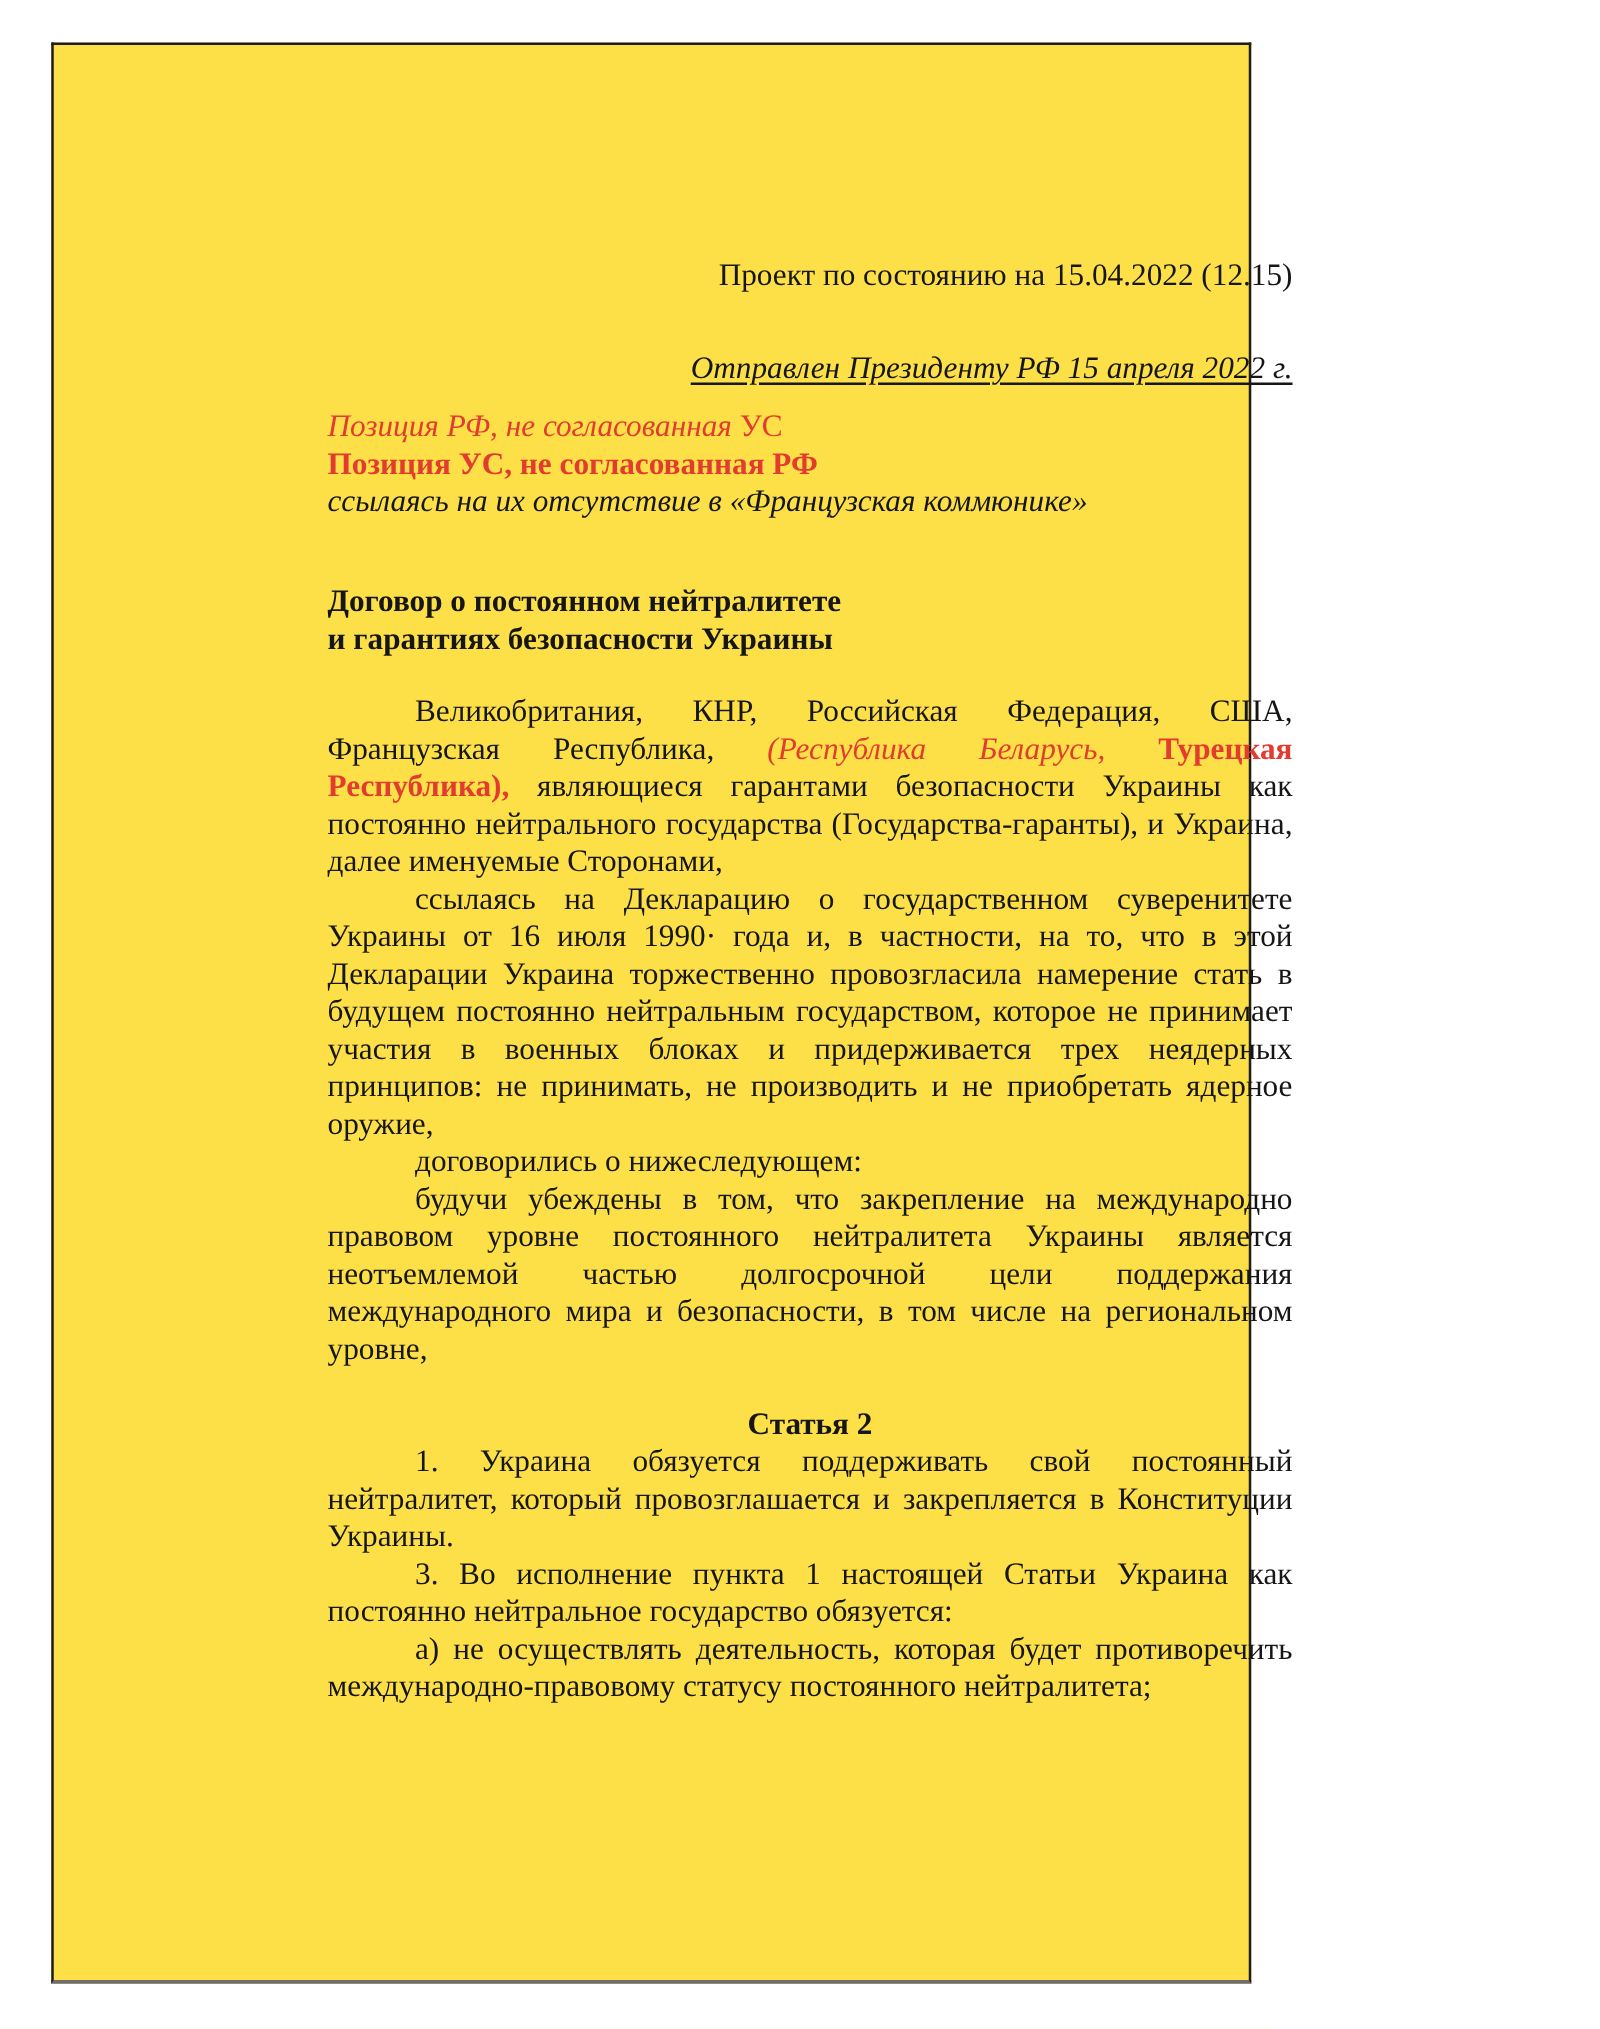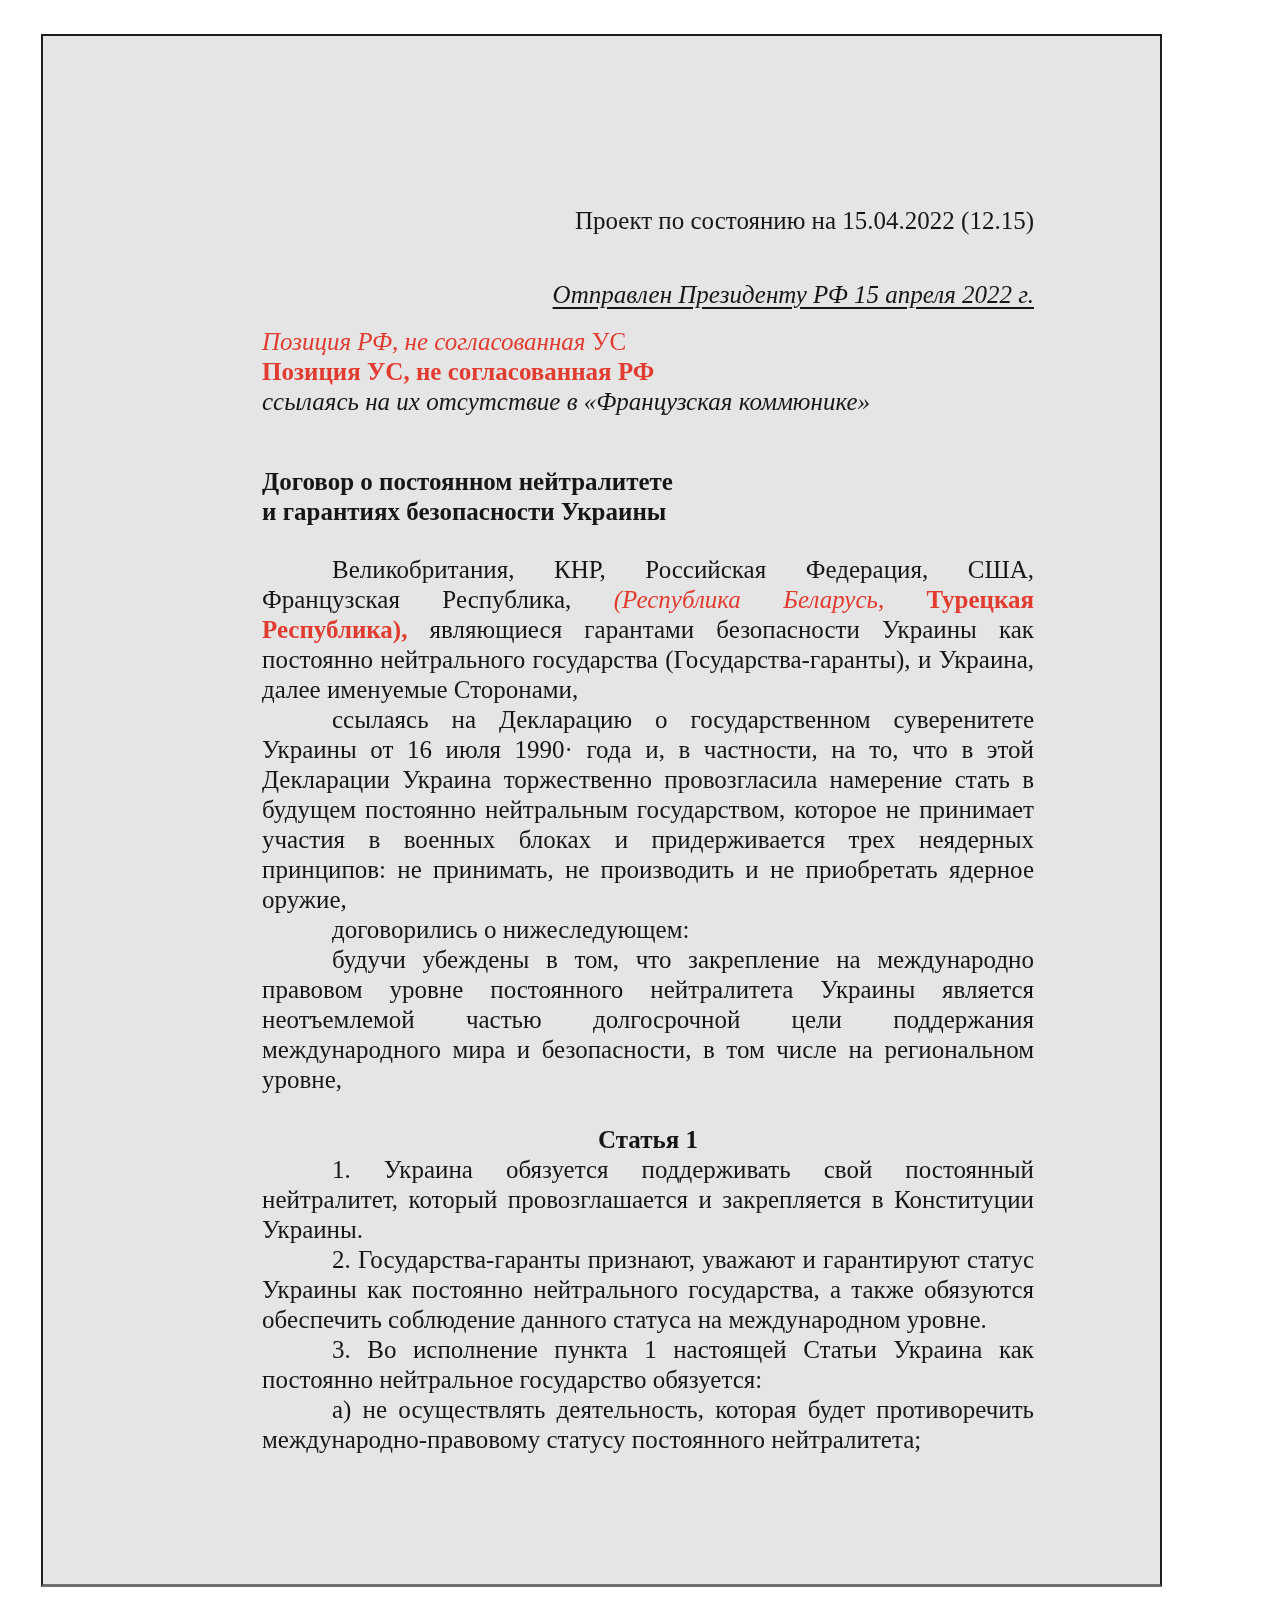--- a/index.html
+++ b/index.html
@@ -4,25 +4,25 @@
 <style>
   html, body { margin: 0; padding: 0; background: #ffffff; }
   body {
     width: 1280px; height: 1623px; position: relative;
     font-family: "Liberation Serif", "DejaVu Serif", serif;
     color: #161616;
     -webkit-font-smoothing: antialiased;
   }
   .page-frame {
     position: absolute; left: 41px; top: 34px;
-    width: 1121px; height: 1553px;
+    width: 960px; height: 1553px;
     box-sizing: border-box;
     border: 2px solid #1d1d1d;
     border-bottom: 3px solid #6f6f6f;
-    background: #e5e5e5;
+    background: #fde047;
   }
   .content {
     position: absolute; left: 219px; top: 0;
     width: 772px;
     font-size: 25px; line-height: 30px;
   }
   .header-block { margin-top: 168px; text-align: right; line-height: 34px; }
   .hdr-line2 {
     font-style: italic;
     text-decoration: underline;
@@ -62,23 +62,22 @@
       <div>и гарантиях безопасности Украины</div>
     </div>
 
     <div class="preamble">
       <p class="doc-p"><span>Великобритания, КНР, Российская Федерация, США, Французская Республика, </span><span class="red italic">(Республика Беларусь, </span><span class="red bold">Турецкая Республика),</span><span> являющиеся гарантами безопасности Украины как постоянно нейтрального государства (Государства-гаранты), и Украина, далее именуемые Сторонами,</span></p>
       <p class="doc-p">ссылаясь на Декларацию о государственном суверенитете Украины от 16 июля 1990· года и, в частности, на то, что в этой Декларации Украина торжественно провозгласила намерение стать в будущем постоянно нейтральным государством, которое не принимает участия в военных блоках и придерживается трех неядерных принципов: не принимать, не производить и не приобретать ядерное оружие,</p>
       <p class="doc-p">договорились о нижеследующем:</p>
       <p class="doc-p">будучи убеждены в том, что закрепление на международно правовом уровне постоянного нейтралитета Украины является неотъемлемой частью долгосрочной цели поддержания международного мира и безопасности, в том числе на региональном уровне,</p>
     </div>
 
-    <div class="article-heading">Статья 1</div>
+    <div class="article-heading">Статья 2</div>
 
     <div class="article-body">
       <p class="doc-p">1. Украина обязуется поддерживать свой постоянный нейтралитет, который провозглашается и закрепляется в Конституции Украины.</p>
-      <p class="doc-p">2. Государства-гаранты признают, уважают и гарантируют статус Украины как постоянно нейтрального государства, а также обязуются обеспечить соблюдение данного статуса на международном уровне.</p>
       <p class="doc-p">3. Во исполнение пункта 1 настоящей Статьи Украина как постоянно нейтральное государство обязуется:</p>
       <p class="doc-p">а) не осуществлять деятельность, которая будет противоречить международно-правовому статусу постоянного нейтралитета;</p>
     </div>
 
   </div>
 </div>
 
 </body></html>

